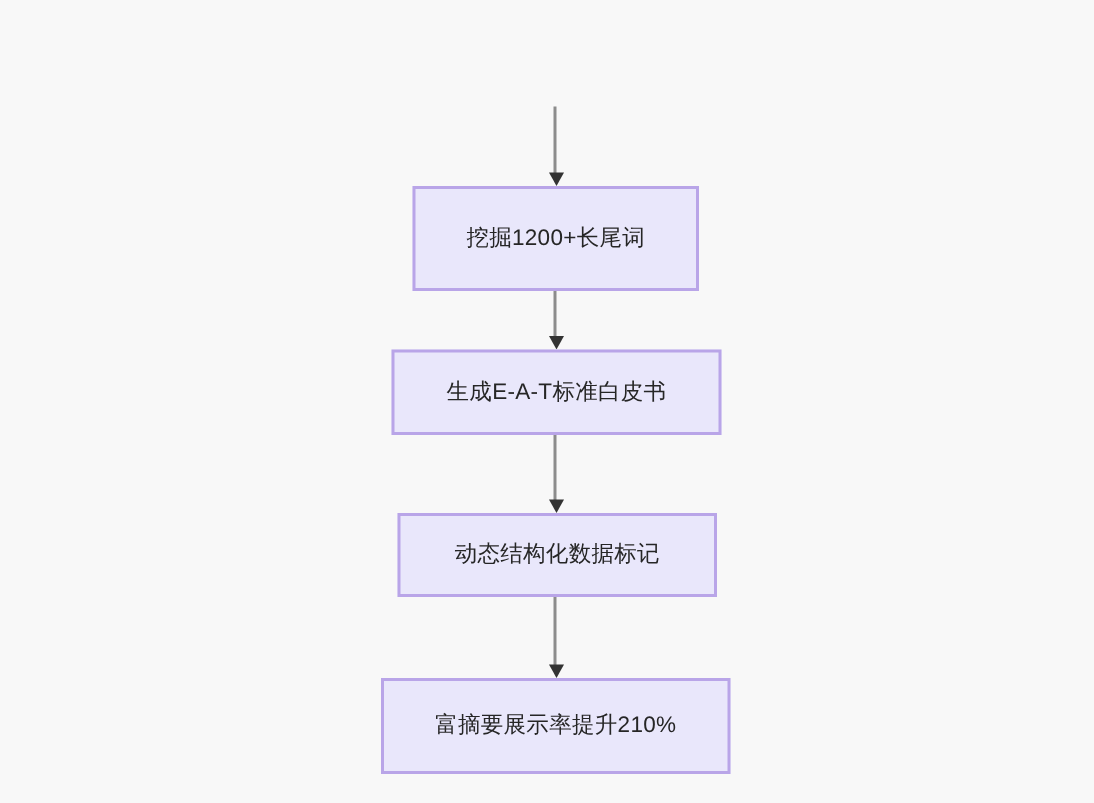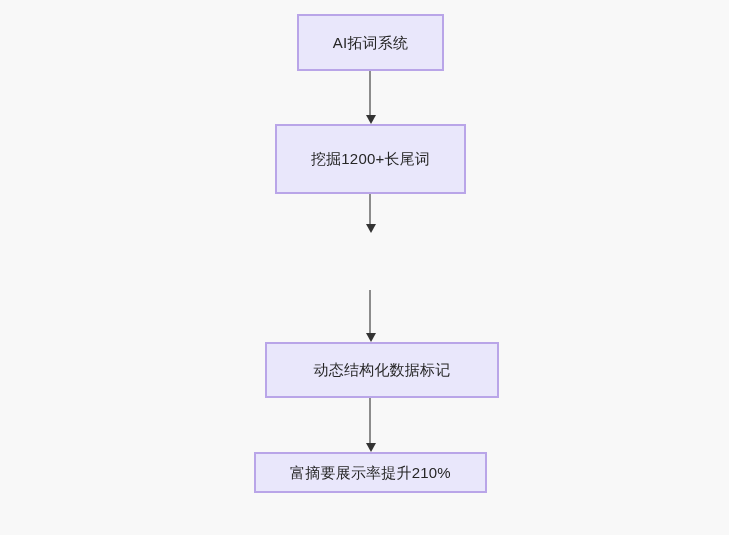--- a/index.html
+++ b/index.html
@@ -76,26 +76,26 @@
   </div>
   <div class="edge" style="left: 370px; top: 290px;">
     <div class="edge-line" style="height: 45px; left: -1px; background: rgb(140, 140, 140);"></div>
     <div class="edge-head" style="top: 43px; border-top-color: rgb(51, 51, 51);"></div>
   </div>
   <div class="edge" style="left: 370px; top: 398px;">
     <div class="edge-line" style="height: 47px; left: -1px; background: rgb(140, 140, 140);"></div>
     <div class="edge-head" style="top: 45px; border-top-color: rgb(51, 51, 51);"></div>
   </div>
 
-  <div class="node" style="left: 297px; top: 14px; width: 147px; height: 57px; background: rgb(233, 231, 251); border-color: rgb(185, 165, 232); color: rgb(38, 38, 38);">
-    <span class="node-label">AI拓词系统</span>
-  </div>
   <div class="node" style="left: 275px; top: 124px; width: 191px; height: 70px; background: rgb(233, 231, 251); border-color: rgb(185, 165, 232); color: rgb(38, 38, 38);">
     <span class="node-label">挖掘1200+长尾词</span>
   </div>
-  <div class="node" style="left: 265px; top: 342px; width: 234px; height: 56px; background: rgb(233, 231, 251); border-color: rgb(185, 165, 232); color: rgb(38, 38, 38);">
+  <div class="node" style="left: 261px; top: 233px; width: 220px; height: 57px; background: rgb(233, 231, 251); border-color: rgb(185, 165, 232); color: rgb(38, 38, 38);">
+    <span class="node-label">生成E-A-T标准白皮书</span>
+  </div>
+  <div class="node" style="left: 265px; top: 342px; width: 213px; height: 56px; background: rgb(233, 231, 251); border-color: rgb(185, 165, 232); color: rgb(38, 38, 38);">
     <span class="node-label">动态结构化数据标记</span>
   </div>
-  <div class="node" style="left: 254px; top: 452px; width: 233px; height: 41px; background: rgb(233, 231, 251); border-color: rgb(185, 165, 232); color: rgb(38, 38, 38);">
+  <div class="node" style="left: 254px; top: 452px; width: 233px; height: 64px; background: rgb(233, 231, 251); border-color: rgb(185, 165, 232); color: rgb(38, 38, 38);">
     <span class="node-label">富摘要展示率提升210%</span>
   </div>
 
 </div>
 
 </body></html>

